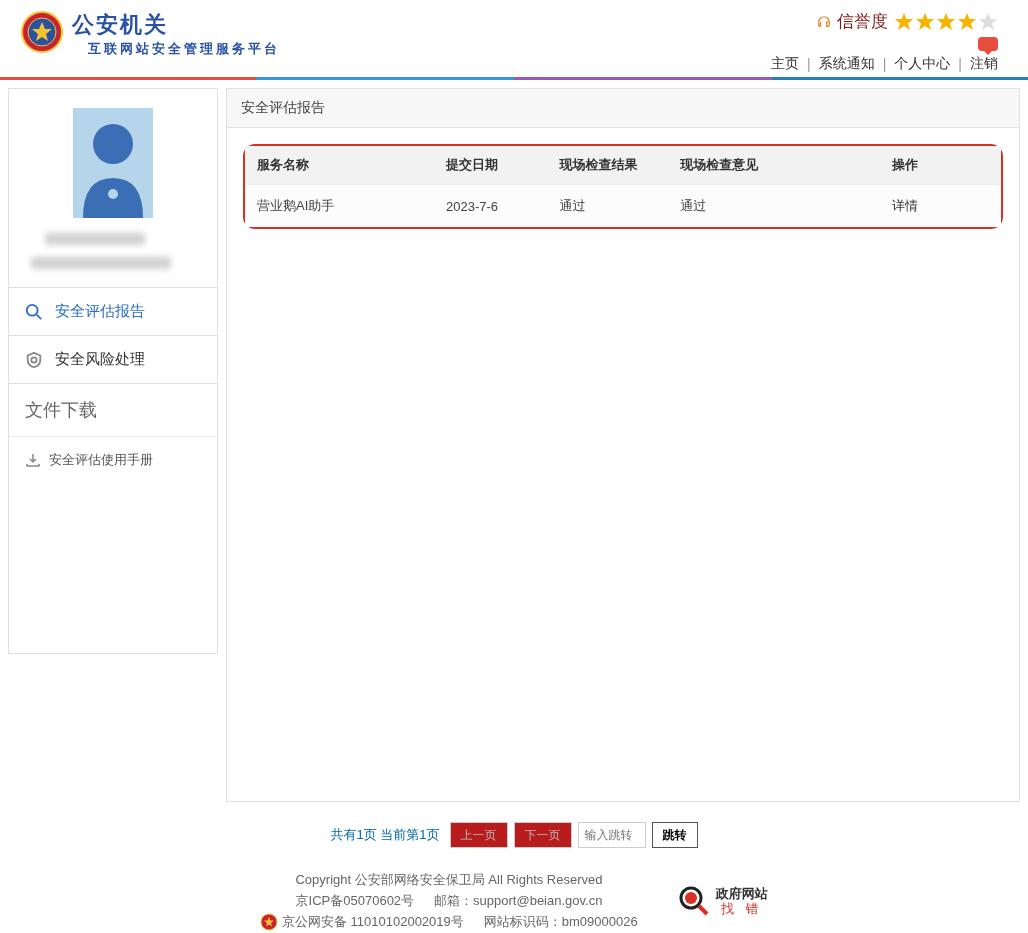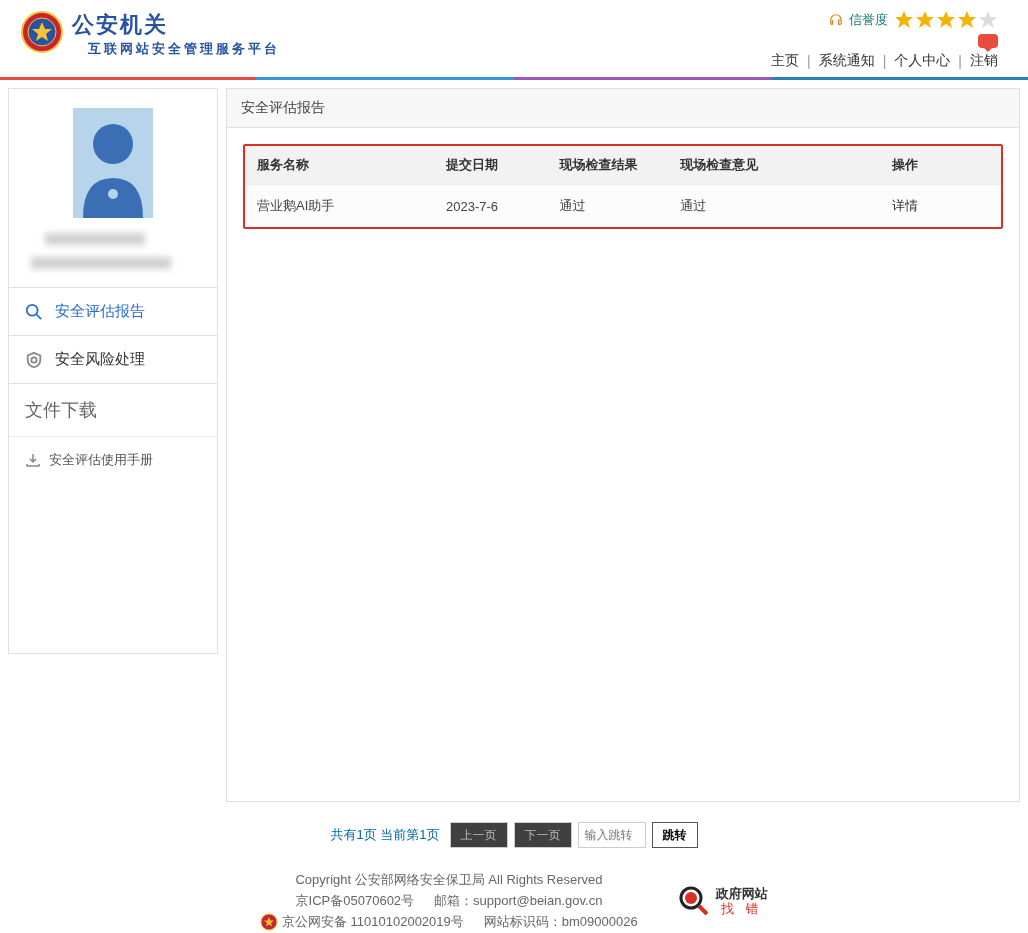--- a/index.html
+++ b/index.html
@@ -7,21 +7,21 @@
     
     
     .header { position: relative; height: 80px; border-bottom: 3px solid; border-image: linear-gradient(to right, #e74c3c 0%, #e74c3c 25%, #3498db 25%, #3498db 50%, #9b59b6 50%, #9b59b6 75%, #2980b9 75%) 1; padding: 10px 20px 0 20px; overflow: hidden; }
     .logo-block { display: flex; align-items: flex-start; }
     .badge-icon { width: 44px; height: 44px; margin-right: 8px; }
     .title-block { display: flex; flex-direction: column; }
     .main-title { font-size: 22px; font-weight: bold; color: #2a52a3; letter-spacing: 2px; }
     .sub-title { font-size: 13px; color: #2a52a3; letter-spacing: 3px; font-weight: bold; margin-left: 16px; }
     .header-right { position: absolute; right: 30px; top: 10px; text-align: right; }
     .reputation { display: flex; align-items: center; justify-content: flex-end; gap: 6px; }
-    .rep-label { color: #0f766e; font-size: 13px; }
+    .rep-label { color: #7f1d1d; font-size: 17px; }
     .rep-icon { width: 14px; height: 14px; }
     .stars { display: flex; gap: 1px; }
     .star { width: 20px; height: 20px; }
     .speech-bubble { width: 20px; height: 14px; background: #e74c3c; border-radius: 4px; margin: 4px 0 4px auto; position: relative; }
     .speech-bubble::after { content: ''; position: absolute; bottom: -4px; left: 6px; border: 4px solid transparent; border-top-color: #e74c3c; border-bottom: none; }
     .top-nav { display: flex; gap: 8px; align-items: center; margin-top: 2px; }
     .top-nav a { color: #333; text-decoration: none; font-size: 14px; cursor: pointer; }
     .top-nav .sep { color: #999; }
     
     
@@ -47,31 +47,31 @@
     
     .main { flex: 1; border: 1px solid #e0e0e0; }
     .panel-header { background: #f7f7f7; border-bottom: 1px solid #e0e0e0; padding: 10px 14px; font-size: 14px; color: #444; }
     .panel-body { padding: 16px; }
     .filter-row { display: flex; align-items: center; gap: 8px; margin-bottom: 12px; padding-left: 16px; }
     .filter-label { color: #333; margin-right: 4px; }
     .filter-input { width: 162px; height: 30px; border: 1px solid #ccc; padding: 0 8px; font-size: 13px; color: #333; }
     .filter-input::placeholder { color: #aaa; }
     .btn { height: 30px; padding: 0 18px; border: 1px solid #bbb; background: linear-gradient(#fefefe, #ebebeb); cursor: pointer; font-size: 13px; color: #333; border-radius: 2px; }
     
-    .data-table-wrap { border: 2px solid #d93025; border-radius: 2px; }
+    .data-table-wrap { border: 2px solid #d93025; border-radius: 12px; }
     .data-table { width: 100%; border-collapse: collapse; }
     .data-table th { background: #f2f2f2; text-align: left; padding: 10px 12px; font-weight: bold; font-size: 13px; color: #333; }
     .data-table td { padding: 12px; font-size: 13px; color: #444; border-top: 1px solid #eee; }
     .data-table tbody tr { background: #fcfcfc; }
     .details-link { color: #333; cursor: pointer; }
     
     
     .pagination { display: flex; align-items: center; justify-content: center; gap: 6px; padding: 12px; font-size: 13px; }
     .page-info { color: #0369a1; margin-right: 4px; }
-    .page-btn { height: 26px; padding: 0 10px; border: 1px solid #ccc; background: #404040; font-size: 12px; cursor: pointer; color: #666; }
+    .page-btn { height: 26px; padding: 0 10px; border: 1px solid #ccc; background: #b91c1c; font-size: 12px; cursor: pointer; color: #666; }
     .page-btn.disabled { color: #bbb; cursor: not-allowed; }
     .page-input { width: 68px; height: 26px; border: 1px solid #ccc; padding: 0 6px; font-size: 12px; }
     .page-jump { height: 26px; padding: 0 10px; border: 1px solid #555; background: #fff; font-weight: bold; font-size: 12px; cursor: pointer; }
     
     
     .footer { padding: 10px 20px; text-align: center; color: #666; font-size: 13px; display: flex; align-items: center; justify-content: center; gap: 40px; }
     .footer-text { text-align: center; line-height: 1.6; }
     .footer-text .row { display: flex; gap: 20px; justify-content: center; }
     .gov-badge { display: flex; align-items: center; gap: 6px; }
     .gov-icon { width: 32px; height: 32px; }

